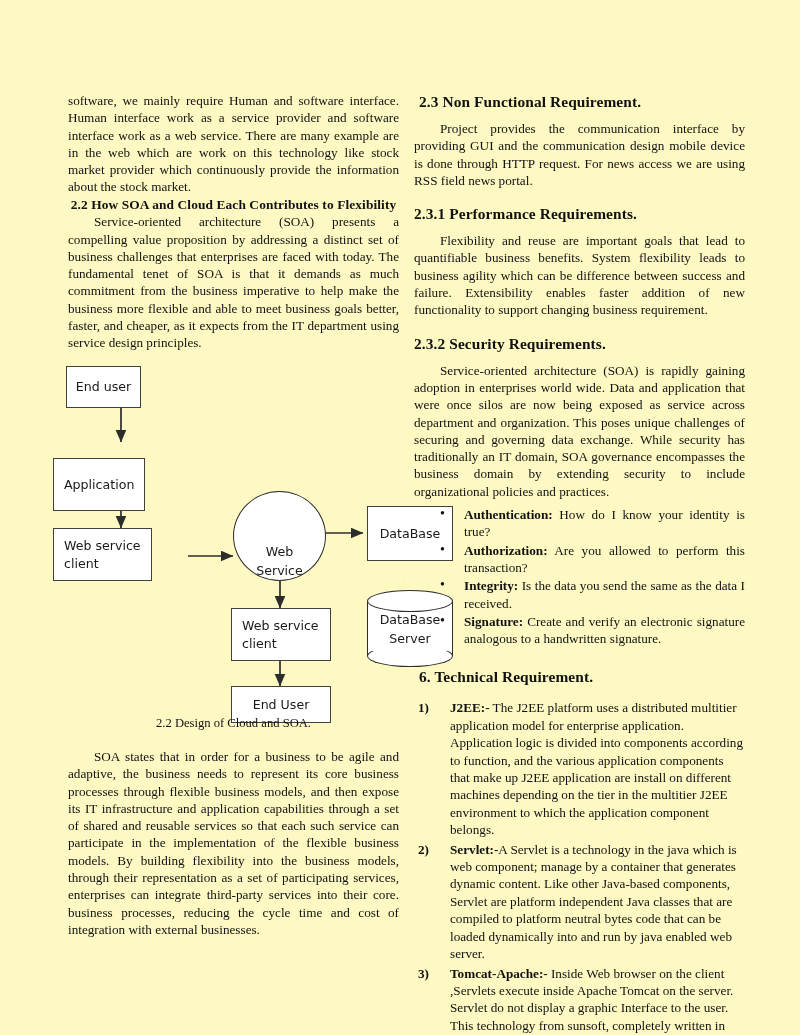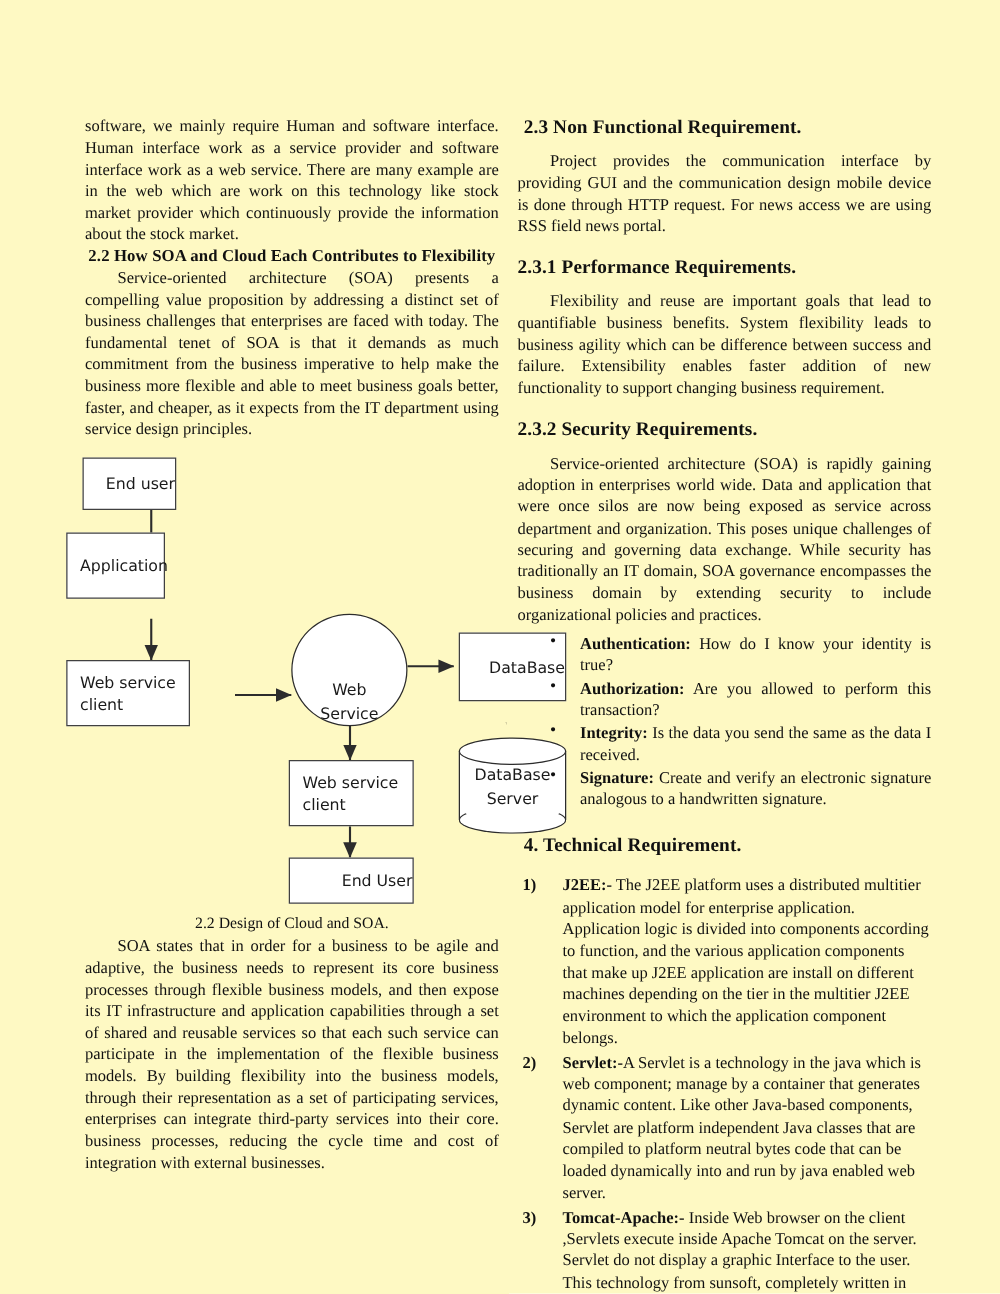--- a/index.html
+++ b/index.html
@@ -110,21 +110,21 @@
     background: #ffffff;
     font-family: "DejaVu Sans", "Liberation Sans", sans-serif;
     font-size: 12.6px;
     color: #1a1a1a;
     display: flex;
     flex-direction: column;
     justify-content: center;
     padding-left: 10px;
     line-height: 18px;
   }
-  .dnode.center { align-items: flex-end; padding-left: 0; text-align: center; }
+  .dnode.center { align-items: center; padding-left: 0; text-align: center; }
   .dcircle {
     position: absolute;
     box-sizing: border-box;
     border: 1.3px solid #2c2c2c;
     border-radius: 50%;
     background: #ffffff;
     font-family: "DejaVu Sans", "Liberation Sans", sans-serif;
     font-size: 12.6px;
     color: #1a1a1a;
     display: flex;
@@ -170,21 +170,21 @@
     align-items: center;
     justify-content: center;
     line-height: 19px;
     z-index: 3;
   }
   .dsvg { position: absolute; left: 0; top: 0; width: 360px; height: 380px; }
 
   .caption {
     position: absolute;
     left: 68px;
-    top: 730px;
+    top: 715px;
     width: 331px;
     text-align: center;
     font-size: 12.6px;
     line-height: 16px;
   }
   .tail {
     position: absolute;
     left: 68px;
     top: 748px;
     width: 331px;
@@ -225,21 +225,21 @@
 
       <line x1="235" y1="303" x2="235" y2="328" stroke="#2c2c2c" stroke-width="1.7" marker-end="url(#arw)"></line>
 
       <line x1="365" y1="203" x2="365" y2="232" stroke="#2c2c2c" stroke-width="1.7" marker-end="url(#arw)"></line>
     </svg>
 
     <div class="dnode center" style="left:21px; top:8px; width:75px; height:42px;">
       <span>End user</span>
     </div>
 
-    <div class="dnode" style="left:8px; top:68px; width:79px; height:53px;">
+    <div class="dnode" style="left:8px; top:100px; width:92px; height:53px;">
       <span>Application</span>
     </div>
 
     <div class="dnode" style="left:8px; top:170px; width:99px; height:53px;">
       <span>Web service</span>
       <span>client</span>
     </div>
 
     <div class="dcircle" style="left:188px; top:133px; width:93px; height:90px;">
       <span>Web</span>
@@ -295,21 +295,21 @@
         <b>Authorization:</b><span> Are you allowed to perform this transaction?</span>
       </li>
       <li>
         <b>Integrity:</b><span> Is the data you send the same as the data I received.</span>
       </li>
       <li>
         <b>Signature:</b><span> Create and verify an electronic signature analogous to a handwritten signature.</span>
       </li>
     </ul>
 
-    <h2 class="heading-big pad-left" style="margin-top:20px;">4. Technical  Requirement.</h2>
+    <h2 class="heading-big pad-left" style="margin-top:20px;">6. Technical  Requirement.</h2>
 
     <ol class="numlist">
       <li>
         <span class="num">1)</span><b>J2EE:-</b><span> The J2EE platform uses a distributed multitier application model for enterprise application. Application logic is divided into components according to function, and the various application components that make up J2EE application are install on different machines depending on the tier in the multitier J2EE environment to which the application component belongs.</span>
       </li>
       <li>
         <span class="num">2)</span><b>Servlet:-</b><span>A Servlet is a technology in the java which is web component; manage by a container that generates dynamic content. Like other Java-based components, Servlet are platform independent Java classes that are compiled to platform neutral bytes code that can be loaded dynamically into and run by java enabled web server.</span>
       </li>
       <li>
         <span class="num">3)</span><b>Tomcat-Apache:-</b><span> Inside Web browser on the client ,Servlets execute inside Apache Tomcat on the server. Servlet do not display a graphic Interface to the user. This technology from sunsoft, completely written in java, and is a replace to the CGI implementation with a language.</span>

